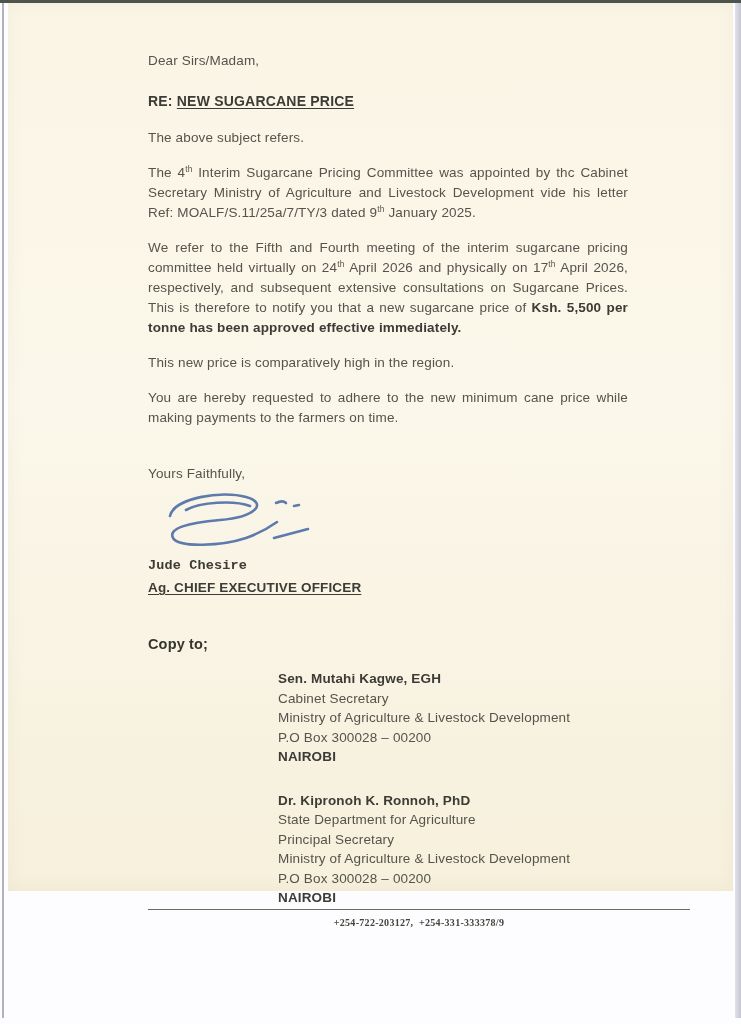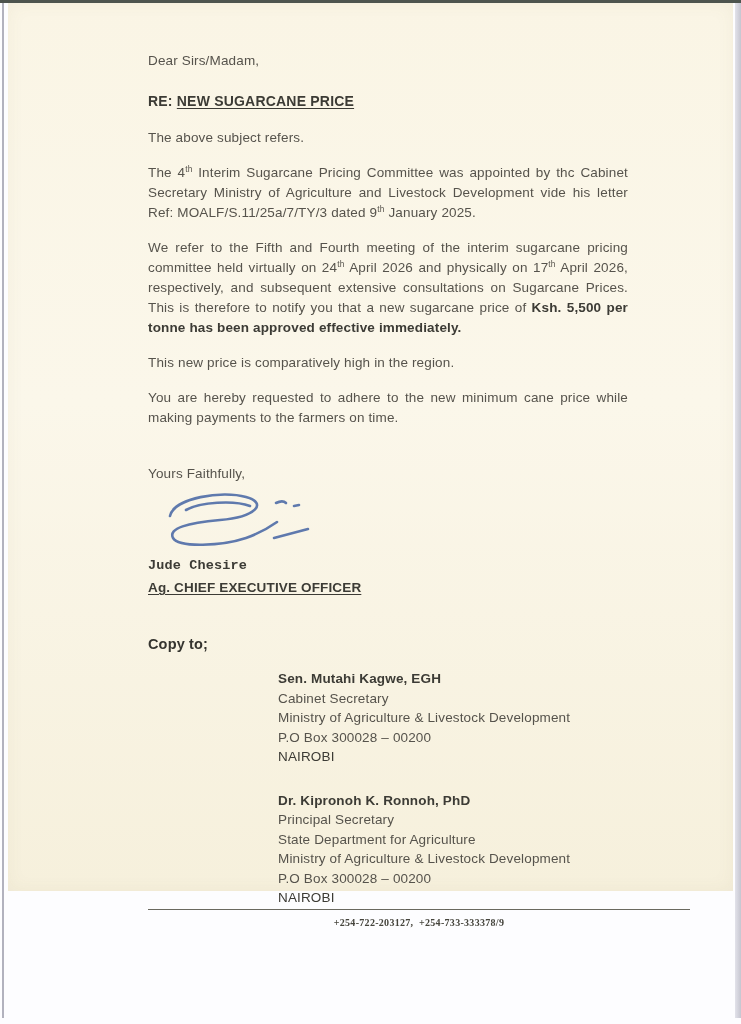--- a/index.html
+++ b/index.html
@@ -28,21 +28,21 @@
   sup { font-size:0.62em; line-height:0; vertical-align:super; }
   .salutation { margin-bottom:20px; }
   .subject { font-weight:bold; color:#3c3b35; font-size:14px; margin-bottom:17px; letter-spacing:0.2px; }
   .closing { margin-top:36px; margin-bottom:2px; }
   .signature-wrap { margin-left:8px; height:62px; }
   .sig-name { font-weight:bold; color:#3c3b35; margin-top:8px; margin-bottom:2px;font-family:Liberation Mono, monospace; }
   .sig-title { font-weight:bold; color:#3c3b35; text-decoration:underline; text-underline-offset:2px; }
   .copy-to { font-weight:bold; color:#35342f; font-size:14.5px; margin-top:36px; margin-bottom:0; }
   .recipient { margin-left:130px; margin-top:15px; line-height:19.5px; }
   .recipient .r-name { font-weight:bold; color:#3c3b35; }
-  .recipient .r-city { font-weight:normal; color:#3c3b35; }
+  .recipient .r-city { font-weight:bold; color:#3c3b35; }
   .letter-footer { position:absolute; left:140px; top:906px; width:542px; }
   .footer-rule { height:0; border-top:1.6px solid #6a695f; }
   .footer-phone {
     margin-top:7px; text-align:center; white-space:pre;
     font-family:"Liberation Serif", serif; font-size:10px; font-weight:bold;
     color:#45443c; letter-spacing:0.3px;
   }
 </style>
 </head>
 <body>
@@ -90,26 +90,26 @@
     <div class="recipient">
       <div class="r-name">Sen. Mutahi Kagwe, EGH</div>
       <div>Cabinet Secretary</div>
       <div>Ministry of Agriculture &amp; Livestock Development</div>
       <div>P.O Box 300028 – 00200</div>
       <div class="r-city">NAIROBI</div>
     </div>
 
     <div class="recipient" style="margin-top:24px;">
       <div class="r-name">Dr. Kipronoh K. Ronnoh, PhD</div>
+      <div>State Department for Agriculture</div>
       <div>Principal Secretary</div>
-      <div>State Department for Agriculture</div>
       <div>Ministry of Agriculture &amp; Livestock Development</div>
       <div>P.O Box 300028 – 00200</div>
       <div class="r-city">NAIROBI</div>
     </div>
 
   </div>
 
   <div class="letter-footer">
     <div class="footer-rule"></div>
-    <div class="footer-phone">+254-722-203127,  +254-733-333378/9</div>
+    <div class="footer-phone">+254-722-203127,  +254-331-333378/9</div>
   </div>
 </div>
 
 </body></html>

